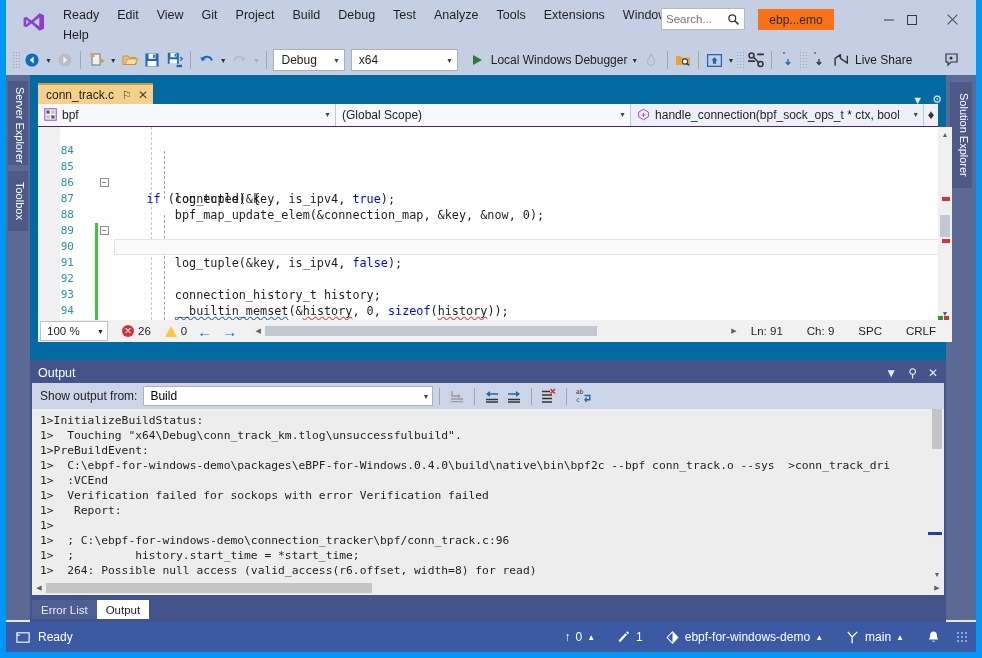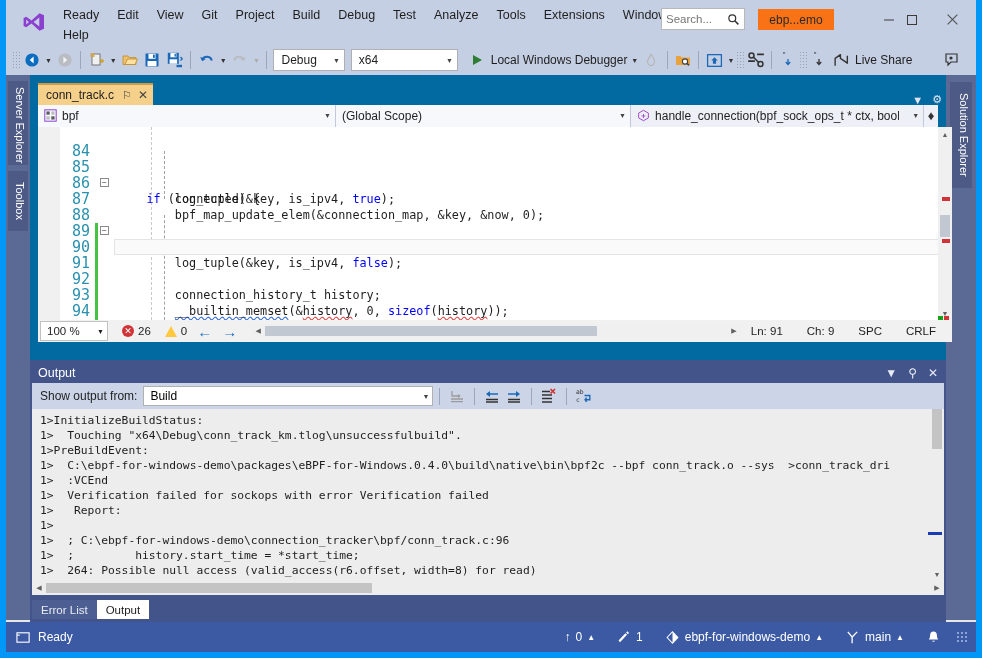--- a/index.html
+++ b/index.html
@@ -180,21 +180,21 @@
   .tab-tools {
     position: absolute; right: 4px; top: 10px;
     display: flex; align-items: center; gap: 9px;
     color: #dfe4ef; font-size: 11px;
   }
 
   .nav-bar {
     position: absolute; left: 8px; top: 30px; width: 900px; height: 22px;
     background: #eef1f8;
     display: flex; align-items: center;
-    border-bottom: 1px solid #4c1d95;
+    border-bottom: 3px solid #4c1d95;
   }
   .nav-combo {
     height: 22px; display: flex; align-items: center;
     padding: 0 4px 0 6px; font-size: 12px; color: #1e1e1e;
     border-right: 1px solid #c3c9da;
     background: #f6f8fc;
   }
   .nav-combo .caret { margin-left: auto; font-size: 7px; color: #444; padding-left: 6px; }
   .nav-combo.c1 { width: 300px; }
   .nav-combo.c2 { width: 297px; justify-content: center; }
@@ -231,22 +231,22 @@
   .code-lines {
     position: absolute; left: 0; top: 0; width: 900px; height: 193px;
     font-family: "DejaVu Sans Mono", "Liberation Mono", monospace;
     font-size: 11.8px;
   }
   .cl {
     position: relative; height: 16px; line-height: 16px;
     white-space: pre; 
   }
   .cl .ln {
-    position: absolute; left: 22px; width: 30px;
-    text-align: right; color: #2b91af; font-size: 15px;
+    position: absolute; left: 6px; width: 30px;
+    text-align: right; color: #2b91af; font-size: 11px;
   }
   .cl .src { position: absolute; left: 80px; color: #1e1e1e; }
   .cl.current .src-hl {
     position: absolute; left: 76px; top: 0; height: 16px;
     border: 1px solid #e4e4e4; background: #fafafa;
   }
   .kw { color: #0000ff; }
   .cmt { color: #008000; }
   .squig {
     text-decoration: underline wavy #e05050;

